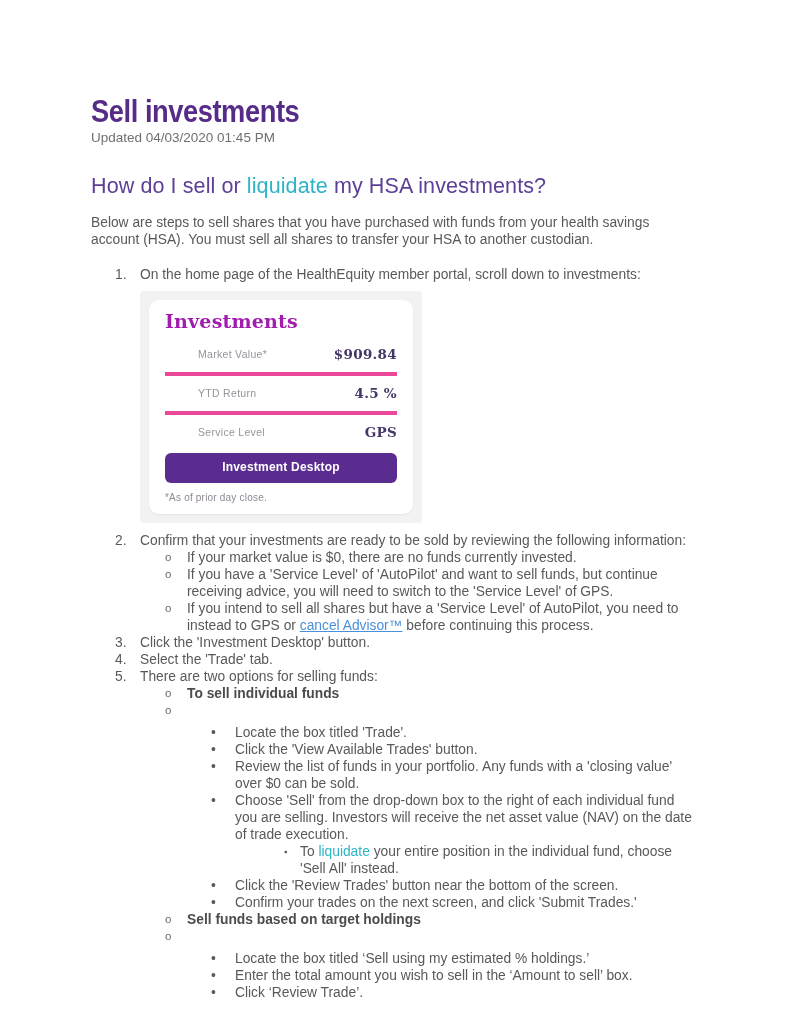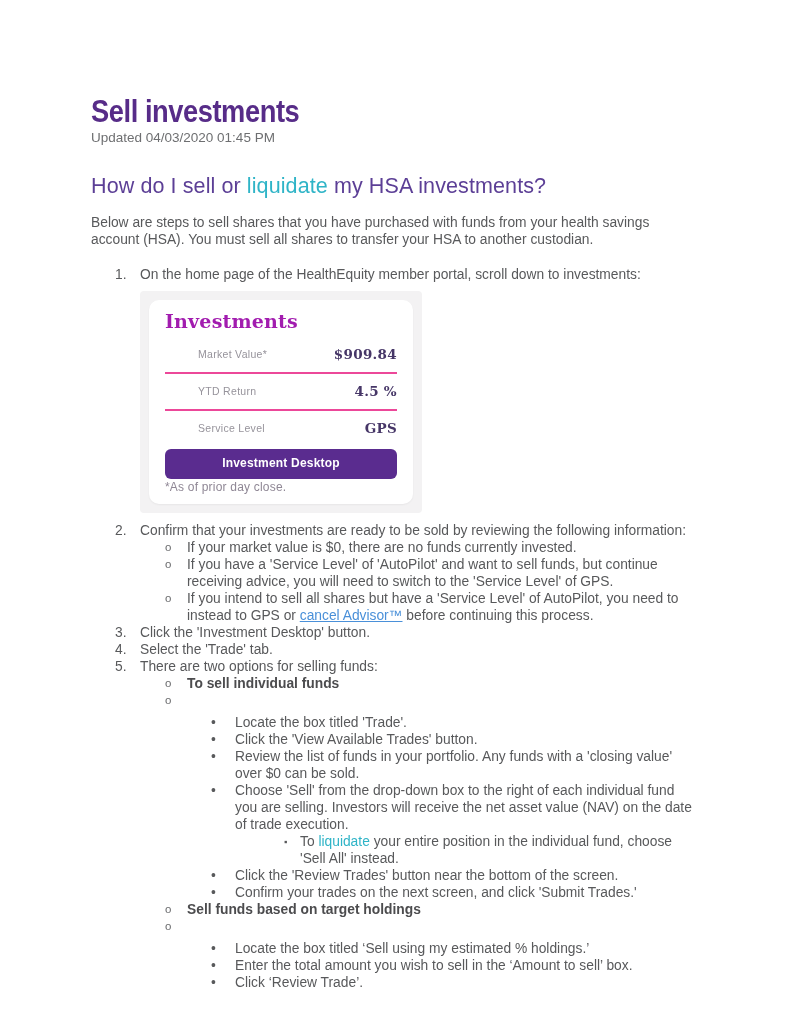--- a/index.html
+++ b/index.html
@@ -67,32 +67,32 @@
     box-shadow: 0 1px 2px rgba(0,0,0,.05);
   }
   .card-title {
     font-family: "DejaVu Serif", serif; font-size: 19px; font-weight: 600;
     color: #a21caf; letter-spacing: 0.2px; margin-bottom: 7px;
   }
   .crow {
     display: flex; justify-content: space-between; align-items: center;
     padding: 9px 0;
   }
-  .crow + .crow { border-top: 2px solid #ec4899; }
+  .crow + .crow { border-top: 4px solid #ec4899; }
   .clabel { font-size: 10.5px; color: #96939b; letter-spacing: 0.3px; padding-left: 33px; }
   .cvalue {
     font-family: "DejaVu Serif", serif; font-size: 13.5px; font-weight: 700;
     color: #463667; letter-spacing: 0.3px;
   }
   .cbutton {
     margin-top: 3px; background: #5a2c8f; color: #ffffff; text-align: center;
     font-size: 12px; font-weight: 700; letter-spacing: 0.2px;
     padding: 6px 0 7px 0; border-radius: 6px; cursor: pointer;
   }
-  .cfoot { font-size: 12px; color: #8f8795; letter-spacing: 0.2px; }
+  .cfoot { margin-top: 6px; font-size: 10px; color: #8f8795; letter-spacing: 0.2px; }
 </style>
 </head>
 <body>
 
 <div class="page">
 
   <h1 class="title">Sell investments</h1>
 
   <div class="updated">Updated 04/03/2020 01:45 PM</div>
 

